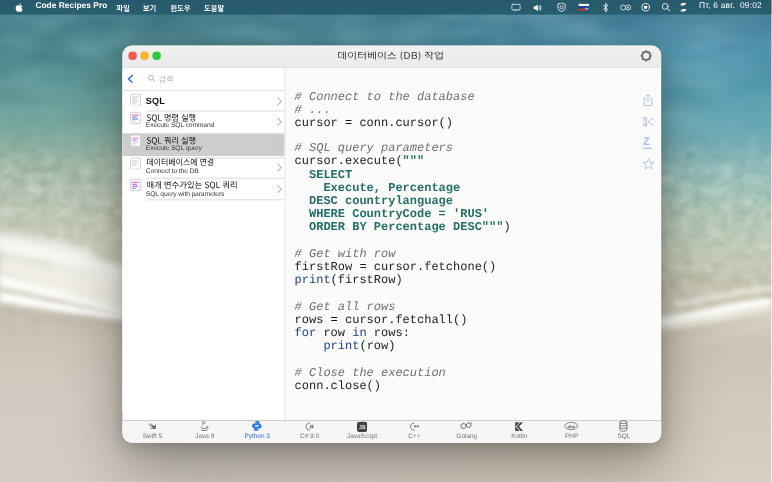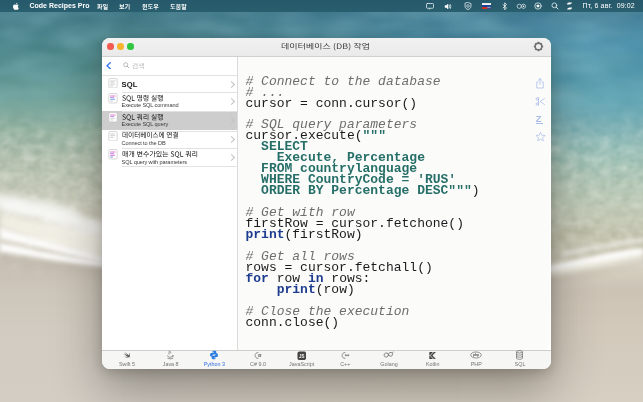--- a/index.html
+++ b/index.html
@@ -11,23 +11,23 @@
 #win{position:absolute;left:102px;top:38px;width:449px;height:331px;border-radius:8px;background:#fff;
 box-shadow:0 20px 48px rgba(30,25,20,.38),0 3px 12px rgba(30,25,20,.2);}
 #titlebar{position:absolute;left:0;top:0;width:449px;height:18px;background:linear-gradient(#f2f1f1,#ebeaea);border-bottom:1px solid #d2d1d1;border-radius:8px 8px 0 0}
 .tl{position:absolute;top:43.3px;width:6.5px;height:6.5px;border-radius:50%}
 #sidebar{position:absolute;left:102px;top:57px;width:135px;height:292.5px;background:#fff;border-bottom-left-radius:8px}
 #content{position:absolute;left:237px;top:57px;width:313px;height:292.5px;background:#fbfbfa;border-left:1px solid #dcdbdb;box-sizing:border-box;border-bottom-right-radius:8px}
 #toolbar{position:absolute;left:102px;top:349.5px;width:449px;height:19.5px;background:#f6f6f5;border-top:1px solid #cfcecd;border-radius:0 0 8px 8px;box-sizing:border-box}
 .sep{position:absolute;height:1px;background:#e3e2e2}
 .sub{position:absolute;font-size:5.6px;color:#3a3a3a;letter-spacing:-0.1px}
 .chev{position:absolute;width:4px;height:4px;border-right:1.2px solid #c2c1c1;border-top:1.2px solid #c2c1c1;transform:rotate(45deg)}
-pre{margin:0;font-family:"Liberation Mono",monospace;font-size:13px;line-height:10.95px;letter-spacing:0}
+pre{margin:0;font-family:"Liberation Mono",monospace;font-size:10px;line-height:10.95px;letter-spacing:0}
 .c{color:#6e6e6e;font-style:italic}
-.k{color:#1d3c8f;font-weight:bold}
+.k{color:#1d3c8f;font-weight:normal}
 .q{color:#266f68;font-weight:bold}
 .lbl{position:absolute;font-size:5.4px;color:#757472;text-align:center;width:40px;margin-left:-20px}
 </style></head><body>
 
 <svg id="wall" viewBox="0 0 643 402" preserveAspectRatio="none">
 <defs>
 <linearGradient id="gR" x1="0" y1="0" x2="0" y2="1">
  <stop offset="0" stop-color="#2c6178"></stop>
  <stop offset="0.03" stop-color="#34708c"></stop>
  <stop offset="0.10" stop-color="#3d85a4"></stop>
@@ -275,21 +275,21 @@
 <div class="chev" style="left:228.5px;top:155.1px"></div>
 <div id="content"></div>
 <pre class="abs" style="left:245.5px;top:76.6px;color:#1b1b1d"><span class="c"># Connect to the database</span>
 <span class="c"># ...</span>
 cursor = conn.cursor()
 
 <span class="c"># SQL query parameters</span>
 cursor.execute(<span class="q">"""</span>
 <span class="q">  SELECT</span>
 <span class="q">    Execute, Percentage</span>
-<span class="q">  FROM countrylanguage</span>
+<span class="q">  DESC countrylanguage</span>
 <span class="q">  WHERE CountryCode = 'RUS'</span>
 <span class="q">  ORDER BY Percentage DESC"""</span>)
 
 <span class="c"># Get with row</span>
 firstRow = cursor.fetchone()
 <span class="k">print</span>(firstRow)
 
 <span class="c"># Get all rows</span>
 rows = cursor.fetchall()
 <span class="k">for</span> row <span class="k">in</span> rows:

